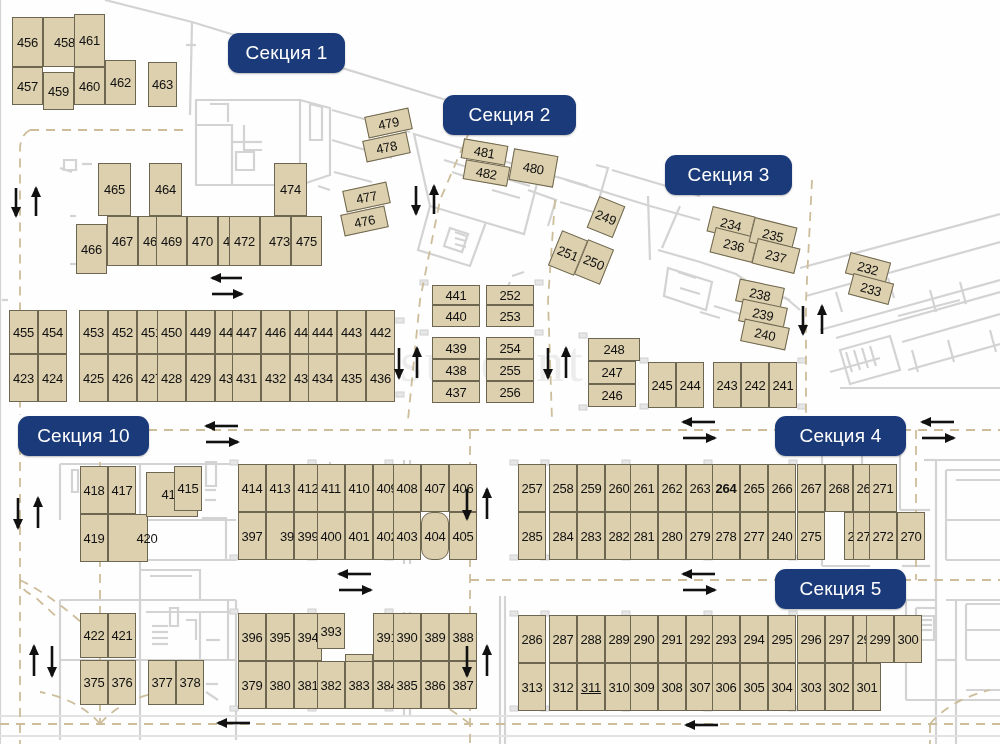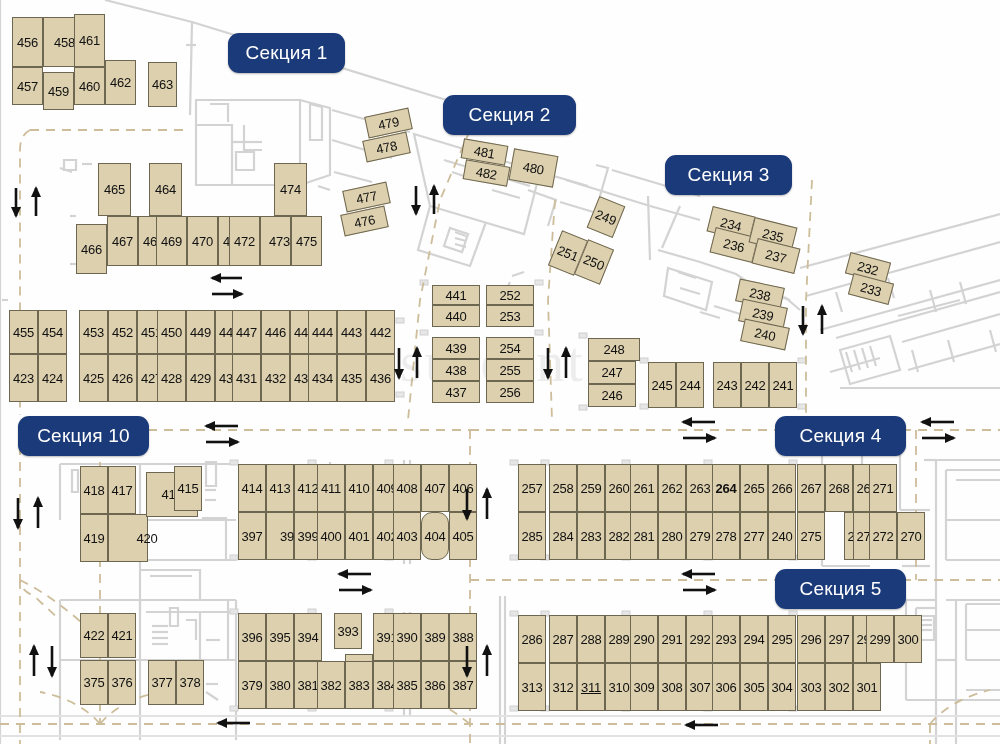--- a/index.html
+++ b/index.html
@@ -750,21 +750,21 @@
       </div>
       <div class="slot" style="left: 238px; top: 661px; width: 28px; height: 48px;">
         <span>379</span>
       </div>
       <div class="slot" style="left: 266px; top: 661px; width: 28px; height: 48px;">
         <span>380</span>
       </div>
       <div class="slot" style="left: 294px; top: 661px; width: 28px; height: 48px;">
         <span>381</span>
       </div>
-      <div class="slot" style="left: 334px; top: 613px; width: 28px; height: 36px;">
+      <div class="slot" style="left: 317px; top: 613px; width: 28px; height: 36px;">
         <span>393</span>
       </div>
       <div class="slot" style="left: 345px; top: 613px; width: 28px; height: 48px; margin-top: 41px;">
         <span>392</span>
       </div>
       <div class="slot" style="left: 373px; top: 613px; width: 28px; height: 48px;">
         <span>391</span>
       </div>
       <div class="slot" style="left: 317px; top: 661px; width: 28px; height: 48px;">
         <span>382</span>

